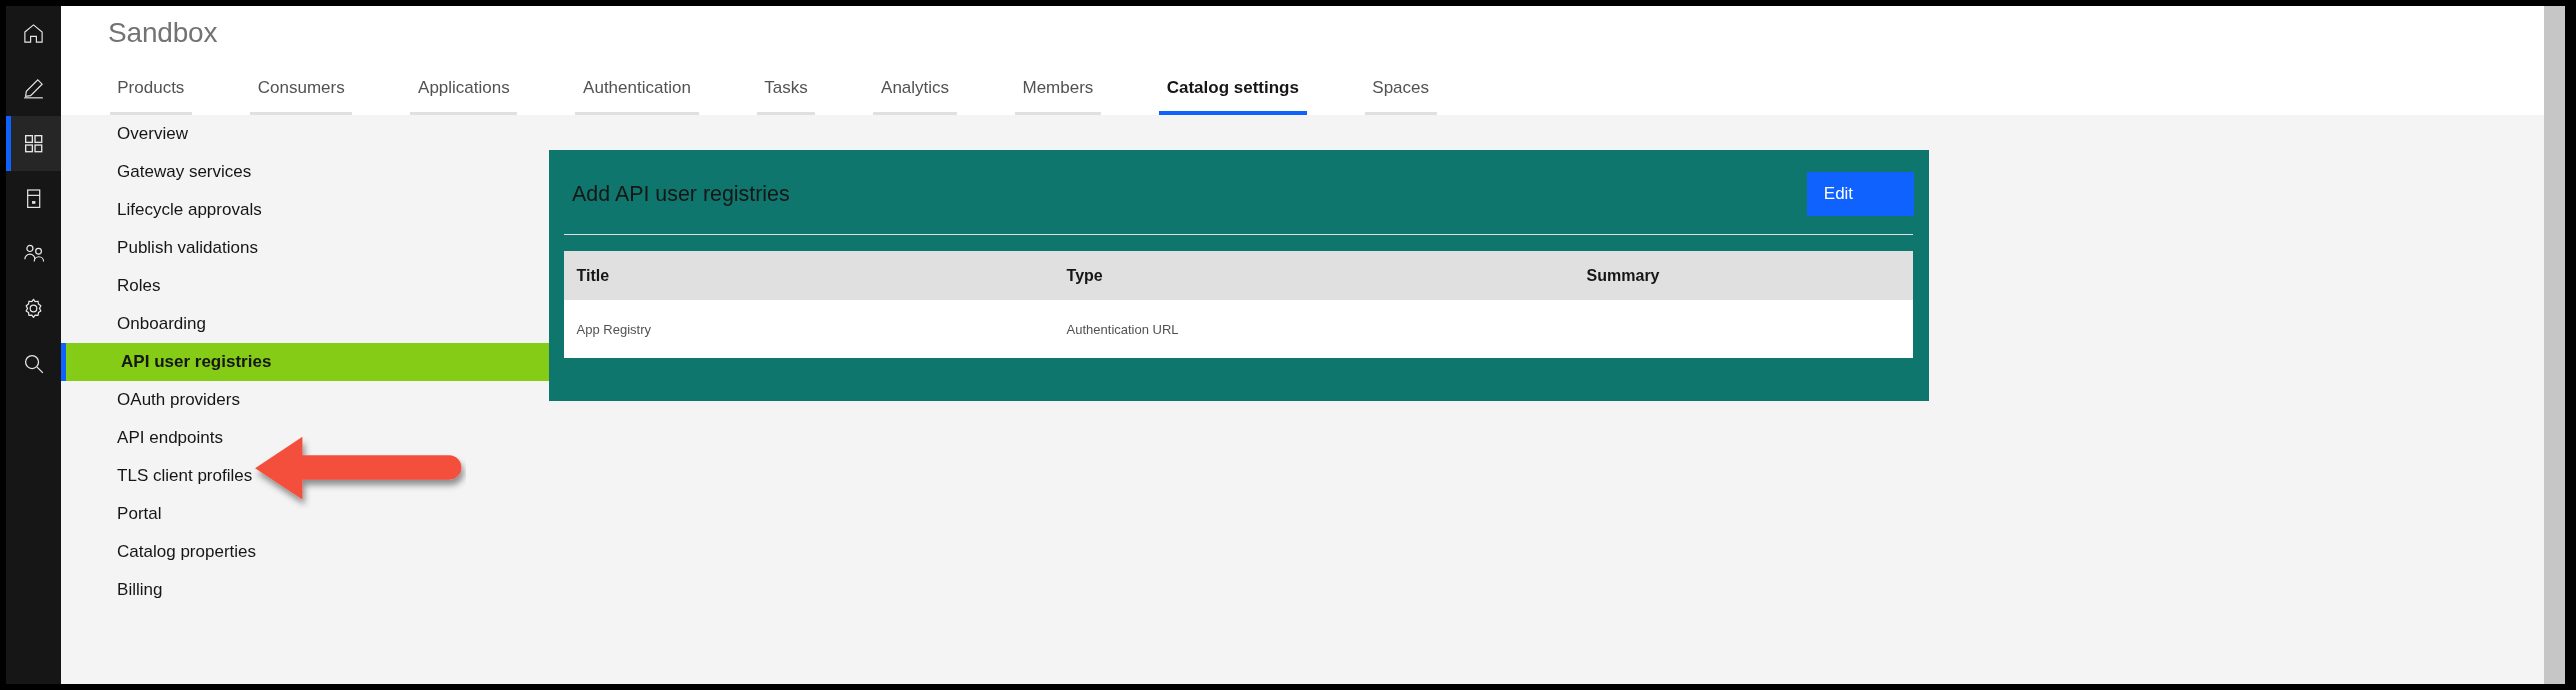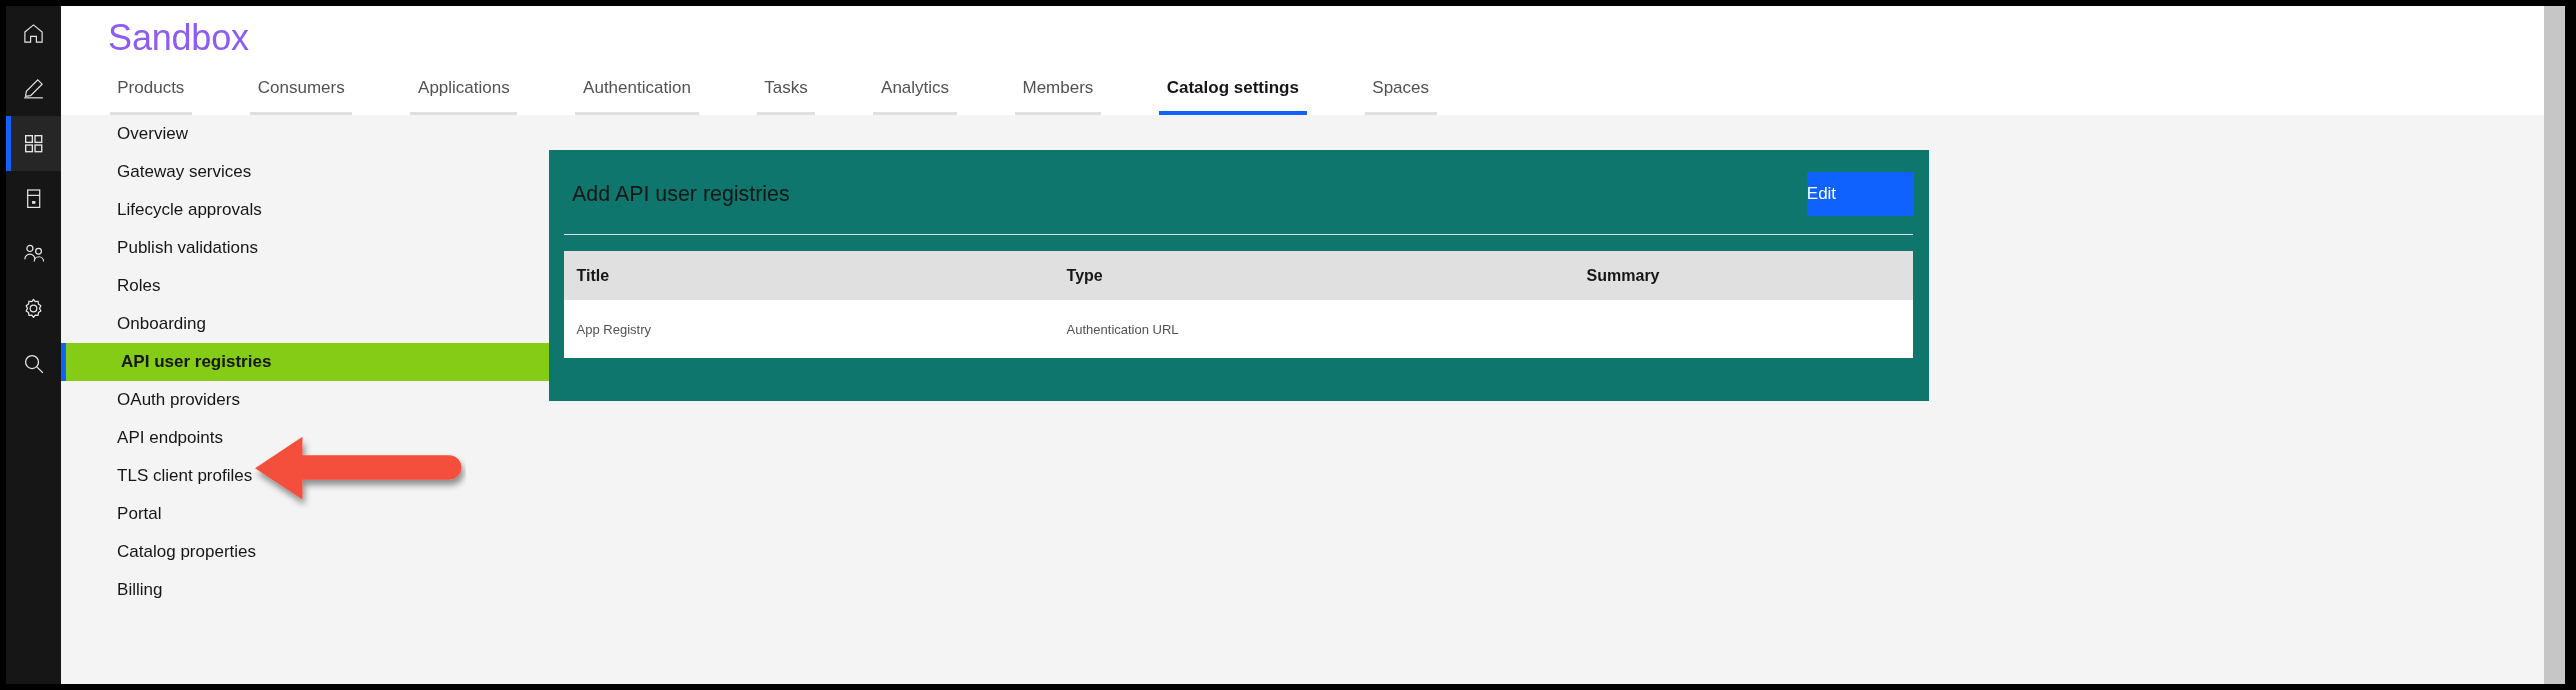--- a/index.html
+++ b/index.html
@@ -37,21 +37,21 @@
   .rail-item svg * { stroke: #e8e8e8; }
 
   
   #header {
     position: absolute; left: 55px; top: 0;
     width: 2504px; height: 109px;
     background: #ffffff;
   }
   #page-title {
     position: absolute; left: 47px; top: 10.7px;
-    font-size: 36px; font-weight: 400; color: #8b5cf6;
+    font-size: 28px; font-weight: 400; color: #737373;
     letter-spacing: -0.2px;
   }
   #tabs {
     position: absolute; left: 47px; top: 70px;
     height: 39px;
     display: flex; align-items: flex-start;
   }
   .tab {
     position: relative;
     height: 39px;
@@ -108,20 +108,21 @@
   }
   #edit-button {
     position: absolute; right: 15.3px; top: 22px;
     width: 107px; height: 44px;
     background: #0f62fe;
     border: none;
     color: #ffffff;
     font-size: 17px;
     font-family: "Liberation Sans", sans-serif;
     text-align: left;
+    padding-left: 17px;
     cursor: pointer;
   }
   #card-divider {
     position: absolute; left: 15.3px; top: 84px;
     width: 1349px; height: 0.8px; background: #e0e0e0;
   }
   #table {
     position: absolute; left: 15.3px; top: 101px;
     width: 1349px;
     border-collapse: collapse;

